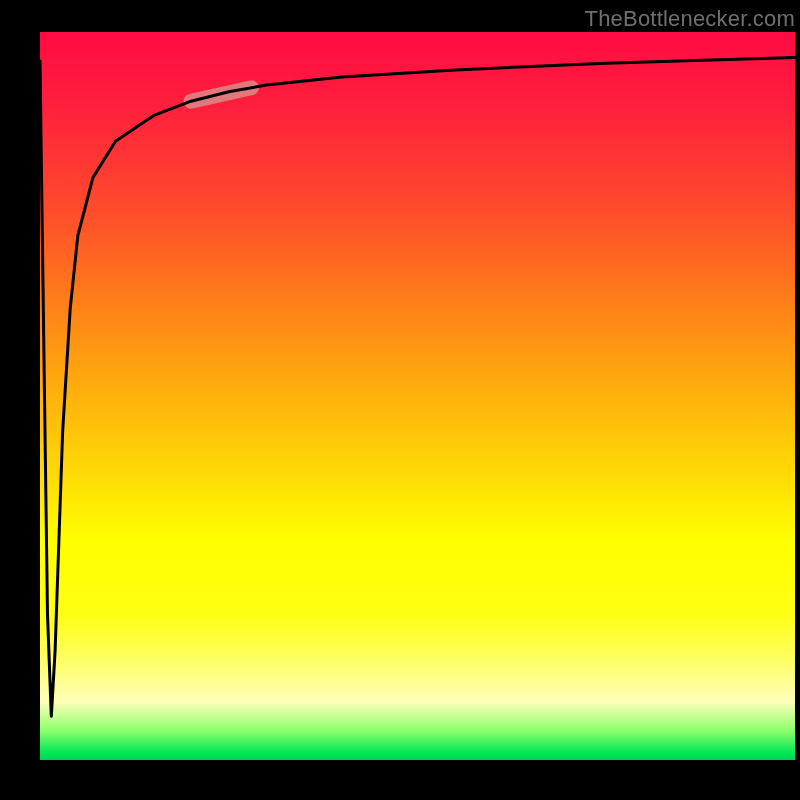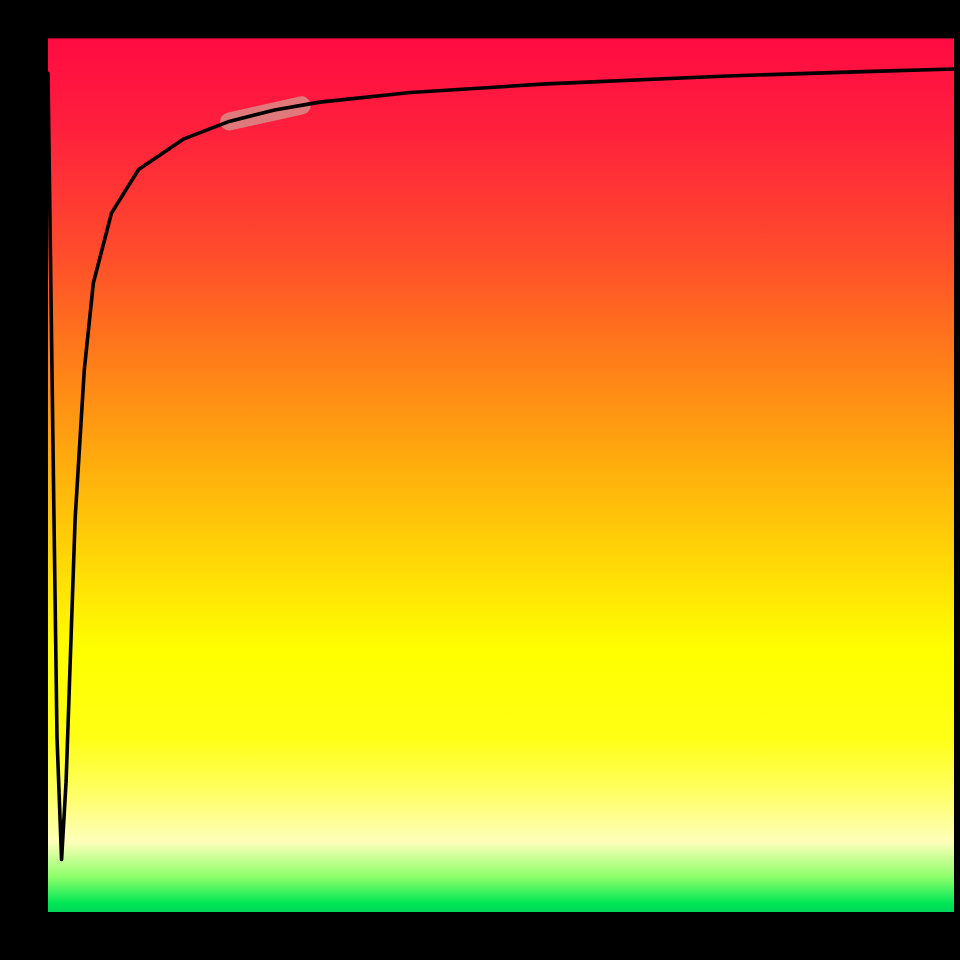--- a/index.html
+++ b/index.html
@@ -70,18 +70,19 @@
     stroke-linecap: round;
     stroke-linejoin: round;
   }
 </style>
 </head>
 <body>
 
 <div class="container">
   <div class="plot-area"></div>
 
+  <div class="watermark">TheBottlenecker.com</div>
 
   <svg class="curve" viewBox="0 0 800 800">
     <path id="highlight-pill" class="pill" d="M191.0 101.2 L251.4 87.8"></path>
     <path id="main-curve" class="thin-curve" d="M40.0 61.1 L44.5 396.0 L47.5 614.4 L51.3 716.3 L55.1 650.8 L62.6 432.4 L70.2 308.6 L77.8 235.8 L92.9 177.6 L115.5 141.2 L153.3 115.7 L191.0 101.2 L228.8 91.7 L266.5 85.1 L342.0 77.1 L455.3 69.9 L606.3 63.3 L719.5 59.7 L795.0 57.5"></path>
   </svg>
 </div>
 
 </body></html>

